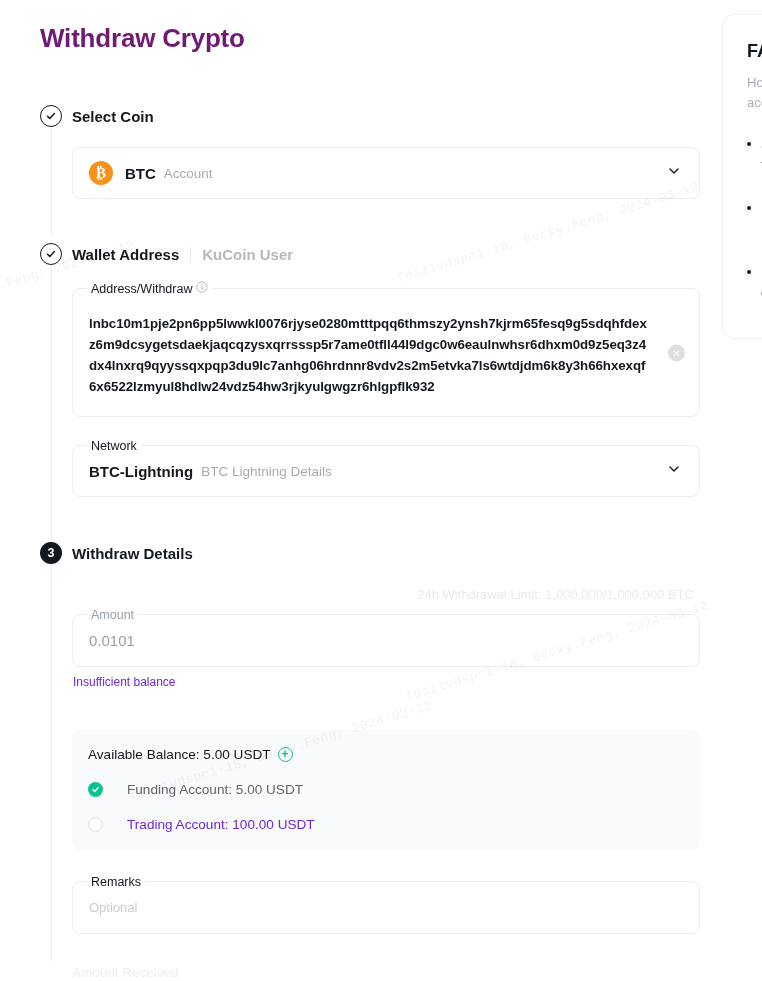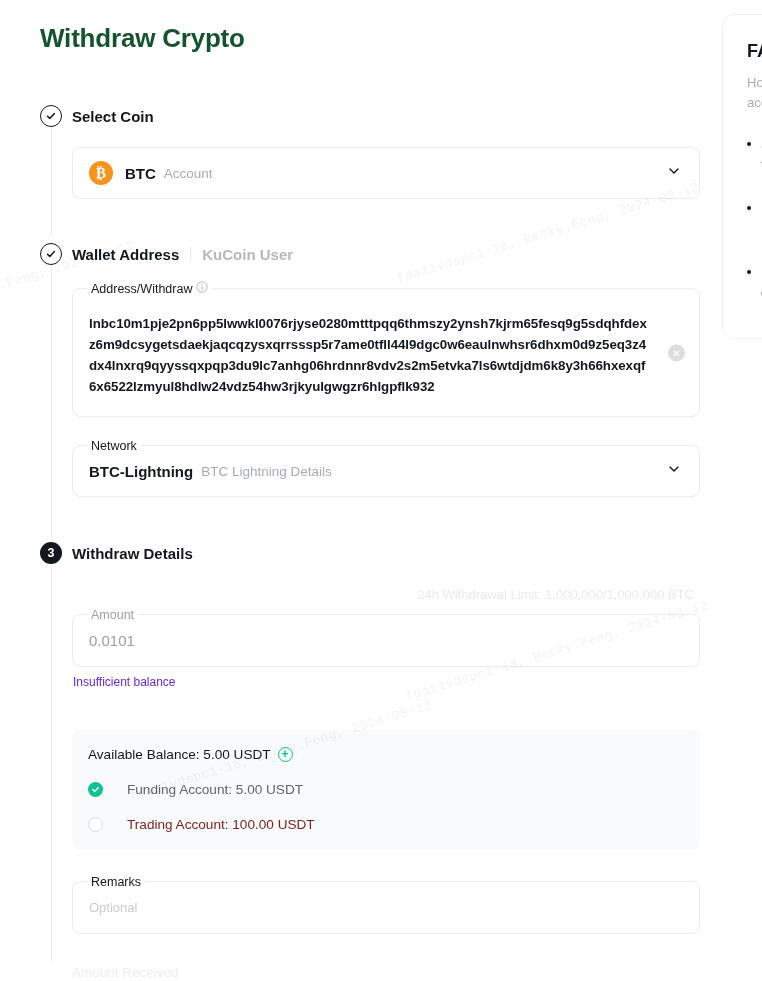--- a/index.html
+++ b/index.html
@@ -35,21 +35,21 @@
   
   .main {
     position: absolute;
     left: 0; top: 0;
     width: 700px;
     padding: 0 0 0 0;
   }
   .page-title {
     font-size: 26px;
     font-weight: bold;
-    color: #14532d;
+    color: #701a75;
     letter-spacing: -0.2px;
     margin: 23px 0 0 40px;
   }
 
   
   .steps { position: relative; margin-top: 50px; }
   .step { position: relative; padding-left: 72px; }
   .step-head {
     display: flex;
     align-items: center;
@@ -242,21 +242,21 @@
     flex: 0 0 15px;
   }
   .radio-off {
     width: 15px; height: 15px;
     border-radius: 50%;
     border: 1.4px solid #d9dce0;
     background: #ffffff;
     flex: 0 0 15px;
   }
   .acct-on { color: #5f666f; }
-  .acct-off { color: #7f1d1d; }
+  .acct-off { color: #6d28d9; }
 
   .remarks-field { margin-top: 31px; height: 53px; }
   .remarks-field .field-legend { color: #13181f; font-weight: normal; }
   .remarks-ph {
     font-size: 13px;
     color: #c8ccd1;
     padding: 0 16px;
     line-height: 51px;
   }
   .amount-received-label {

